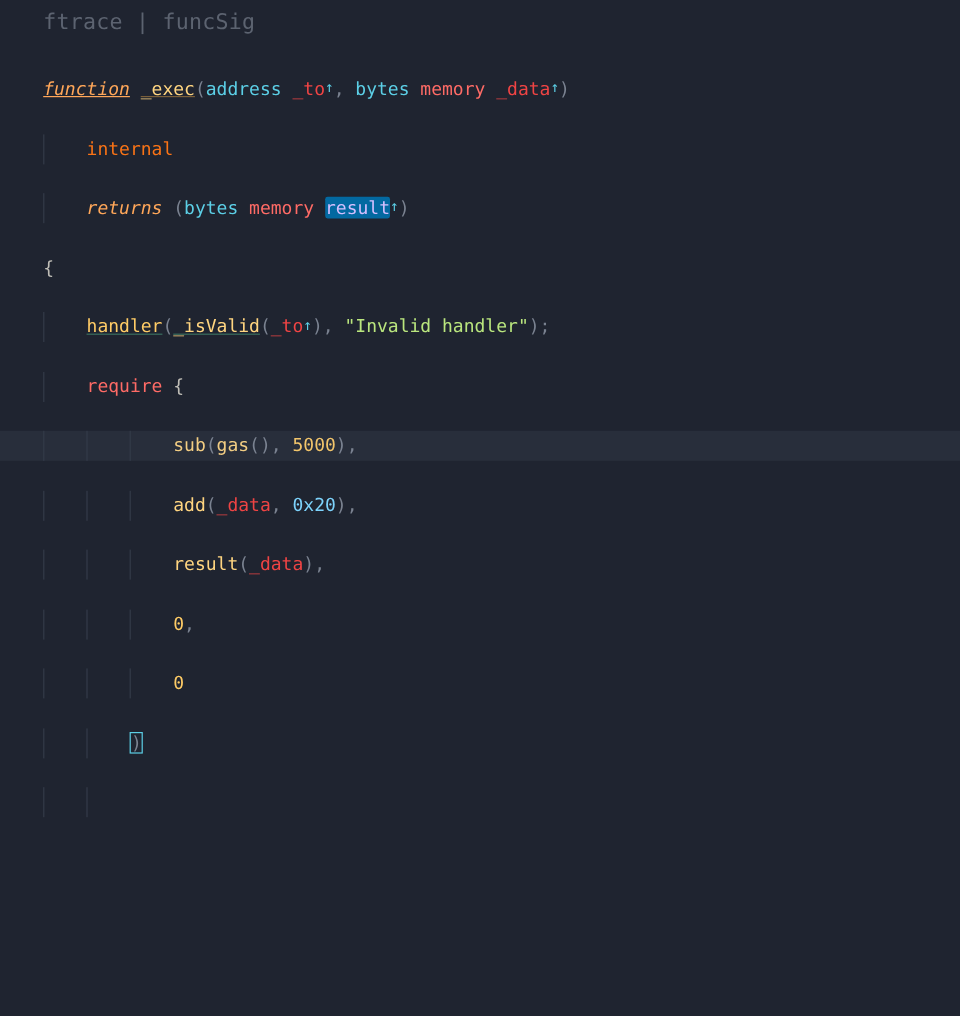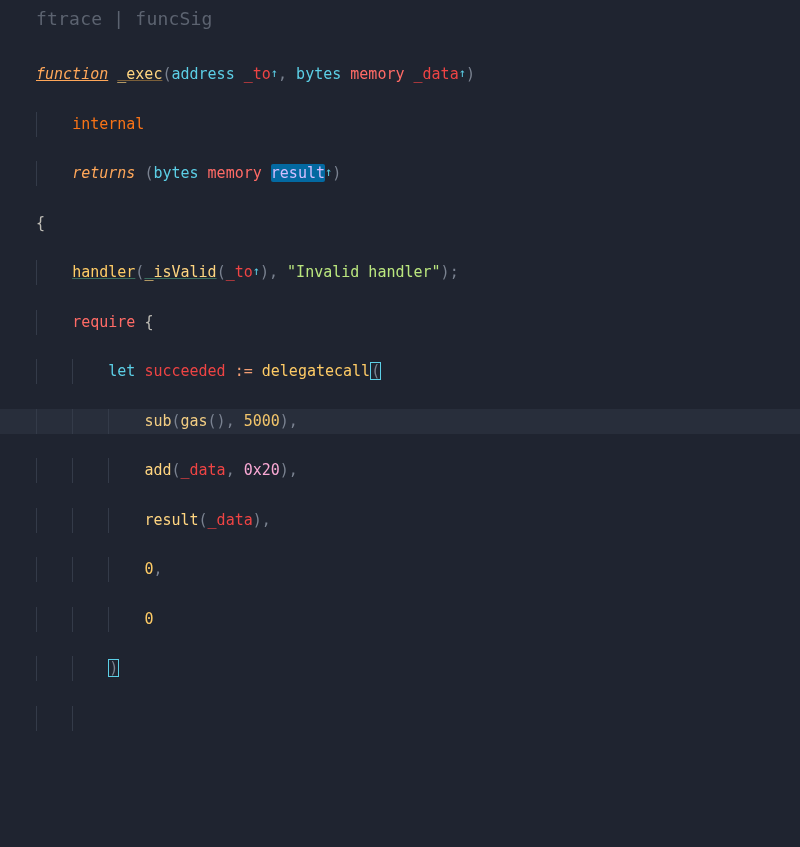--- a/index.html
+++ b/index.html
@@ -39,21 +39,21 @@
   .kw-ret  { color: #ffa759; font-style: italic; }      
   .kw-asm  { color: #ff6b66; font-weight: 500; }         
   .kw-let  { color: #5ccfe6; }                           
   .kw-call { color: #ffcc66; }                           
   .type    { color: #5ccfe6; }                           
   .mem     { color: #ff6b66; text-decoration-color:#a14b48; }
   .name    { color: #ffd580; }                           
   .param   { color: #ef4444; }                           
   .paramS  { color: #d4bfff; background:#0369a1; border-radius:2px; }
   .num     { color: #ffcc66; }
-  .hex     { color: #f9a8d4; }
+  .hex     { color: #7dd3fc; }
   .str     { color: #bae67e; }
   .punct   { color: #7a8290; }
   .op      { color: #f29e74; }
   .builtin { color: #ffd580; }                           
   .under   { text-decoration: underline; text-decoration-color:#3a6e5f; }
   .boxed   { border:1px dotted #7a8290; padding:0 2px; border-radius:2px;}
   .cursor  { outline:1px solid #5ccfe6; outline-offset:-1px; padding:0 1px;}
   .arrow   { color:#5ccfe6; font-size:12px; position:relative; top:-2px;}
   .brace   { color:#bfbdb6; }
   .fn-und  { text-decoration: underline; text-decoration-color:#7a5f3a; }
@@ -65,21 +65,20 @@
   <span>ftrace</span><span> | </span><span>funcSig</span>
 </div>
 
 <div class="code">
 <div class="line"><span class="kw-fn">function</span> <span class="name fn-und">_exec</span><span class="punct">(</span><span class="type">address</span> <span class="param">_to</span><span class="arrow">↑</span><span class="punct">, </span><span class="type">bytes</span> <span class="mem">memory</span> <span class="param">_data</span><span class="arrow">↑</span><span class="punct">)</span></div>
 <div class="line"><span class="guide" style="left:0ch"></span>    <span class="kw-int">internal</span></div>
 <div class="line"><span class="guide" style="left:0ch"></span>    <span class="kw-ret">returns</span> <span class="punct">(</span><span class="type">bytes</span> <span class="mem">memory</span> <span class="paramS">result</span><span class="arrow">↑</span><span class="punct">)</span></div>
 <div class="line"><span class="brace">{</span></div>
 <div class="line"><span class="guide" style="left:0ch"></span>    <span class="kw-call under">handler</span><span class="punct">(</span><span class="builtin under">_isValid</span><span class="punct">(</span><span class="param">_to</span><span class="arrow">↑</span><span class="punct">), </span><span class="str">"Invalid handler"</span><span class="punct">);</span></div>
 <div class="line"><span class="guide" style="left:0ch"></span>    <span class="kw-asm">require</span> <span class="brace">{</span></div>
-<div class="line"><span class="guide" style="left:0ch"></span><span class="guide" style="left:4ch"></span>        <span class="kw-let">let</span> <span class="param">succeeded</span> <span class="op">:=</span> <span class="kw-call">delegatecall</span><span class="cursor punct">(</span></div>
 <div class="line"><span class="hl-line"></span><span class="guide" style="left:0ch"></span><span class="guide" style="left:4ch"></span><span class="guide" style="left:8ch"></span>            <span class="builtin">sub</span><span class="punct">(</span><span class="builtin">gas</span><span class="punct">(), </span><span class="num">5000</span><span class="punct">),</span></div>
 <div class="line"><span class="guide" style="left:0ch"></span><span class="guide" style="left:4ch"></span><span class="guide" style="left:8ch"></span>            <span class="builtin">add</span><span class="punct">(</span><span class="param">_data</span><span class="punct">, </span><span class="hex">0x20</span><span class="punct">),</span></div>
 <div class="line"><span class="guide" style="left:0ch"></span><span class="guide" style="left:4ch"></span><span class="guide" style="left:8ch"></span>            <span class="builtin">result</span><span class="punct">(</span><span class="param">_data</span><span class="punct">),</span></div>
 <div class="line"><span class="guide" style="left:0ch"></span><span class="guide" style="left:4ch"></span><span class="guide" style="left:8ch"></span>            <span class="num">0</span><span class="punct">,</span></div>
 <div class="line"><span class="guide" style="left:0ch"></span><span class="guide" style="left:4ch"></span><span class="guide" style="left:8ch"></span>            <span class="num">0</span></div>
 <div class="line"><span class="guide" style="left:0ch"></span><span class="guide" style="left:4ch"></span>        <span class="cursor punct">)</span></div>
 <div class="line"><span class="guide" style="left:0ch"></span><span class="guide" style="left:4ch"></span>        </div>
 
 
 

